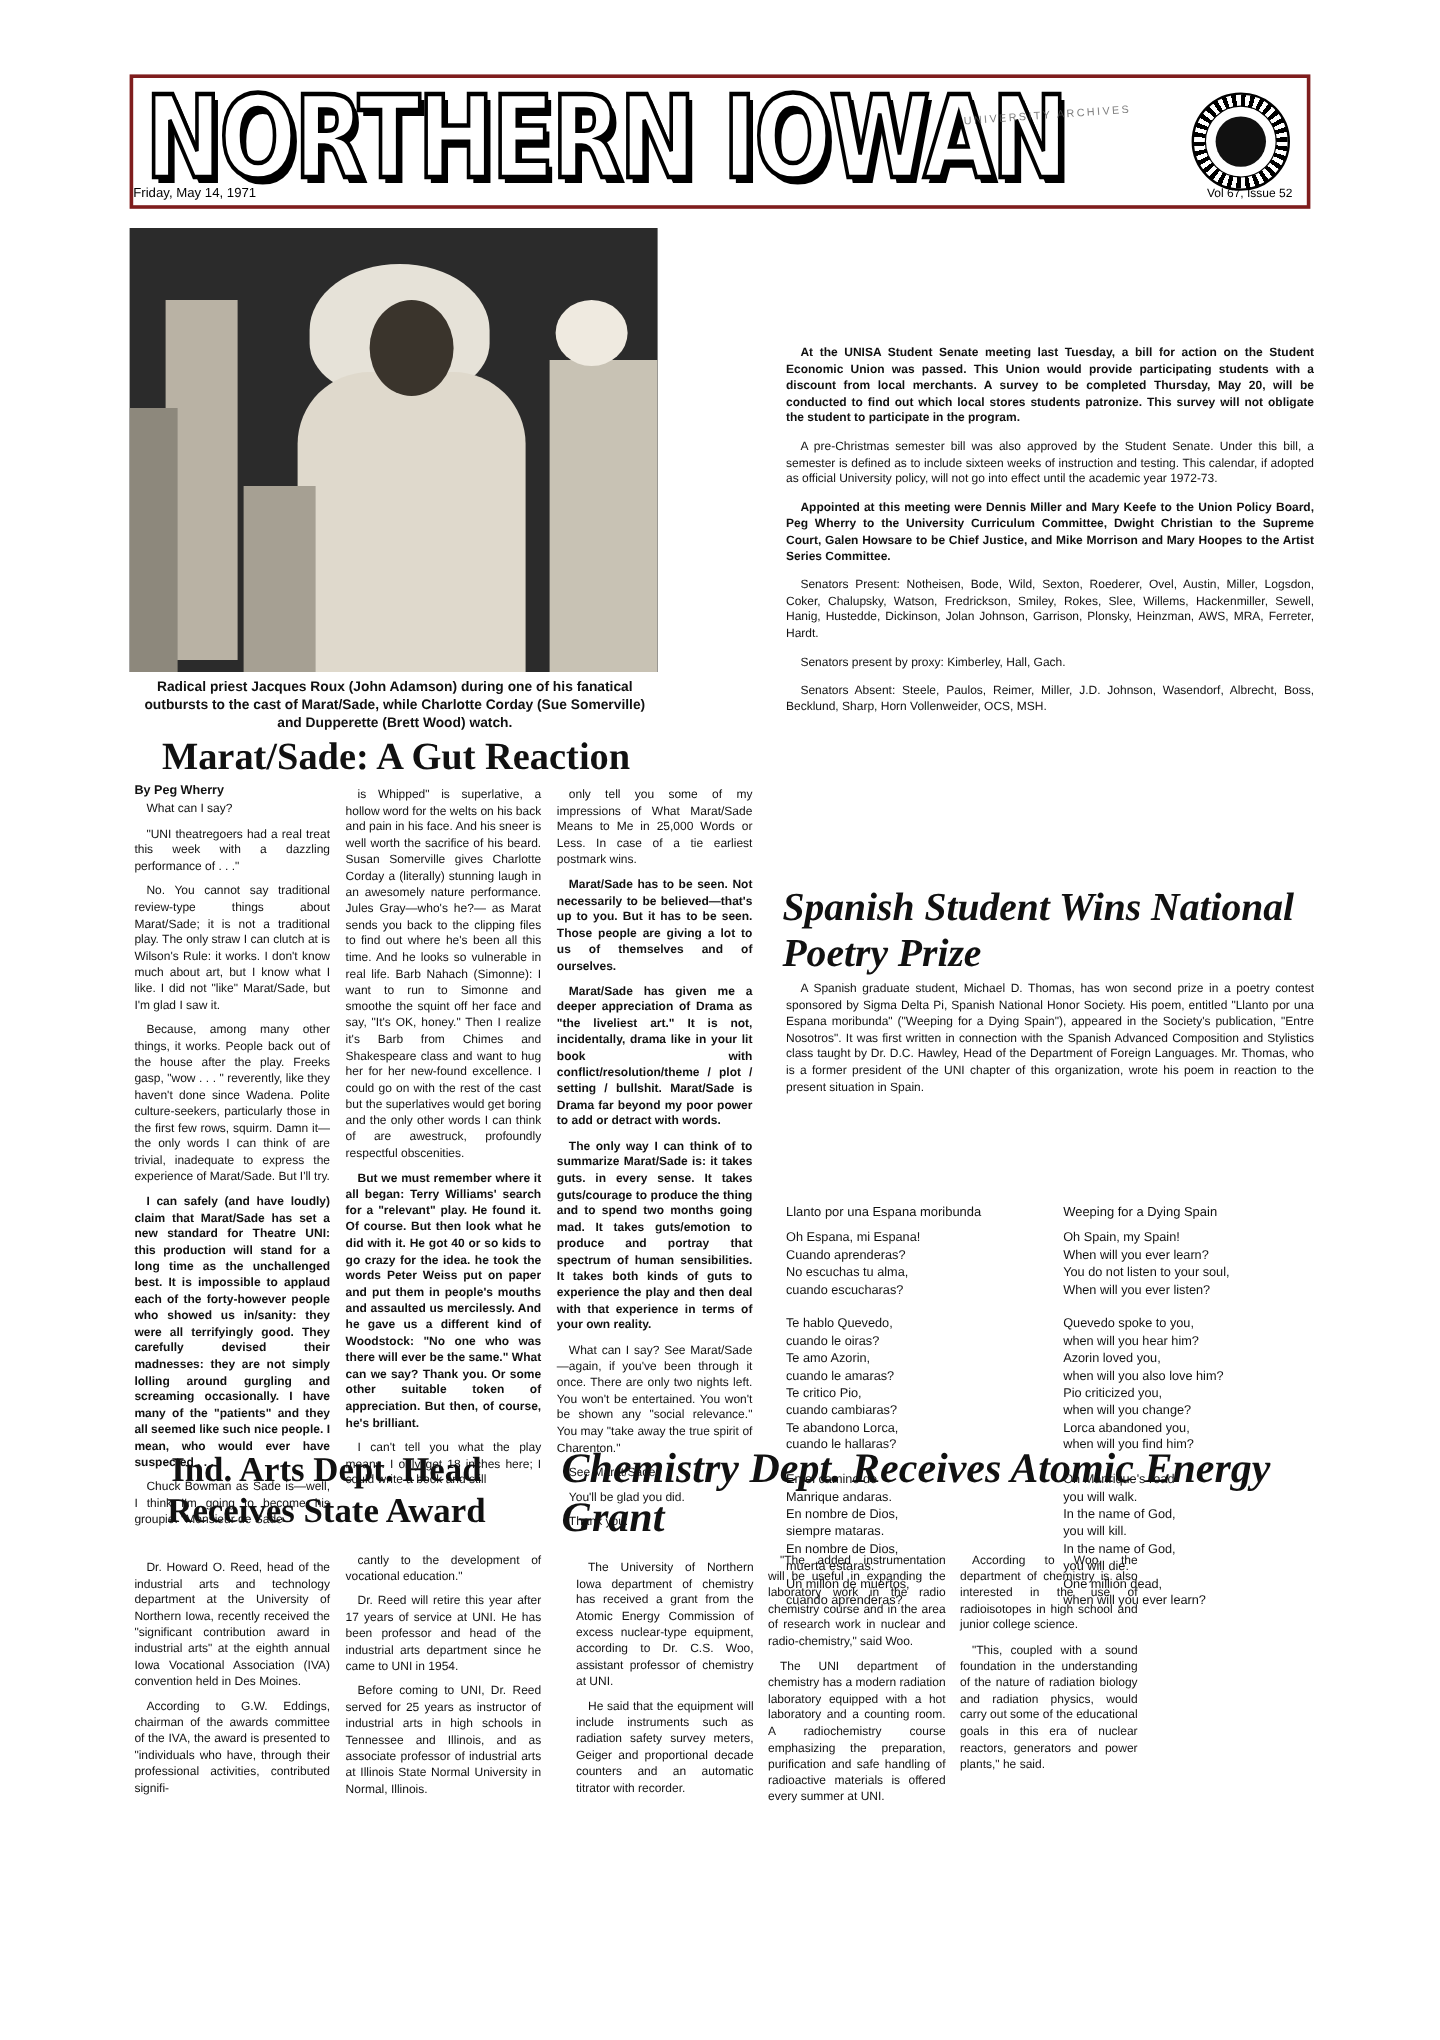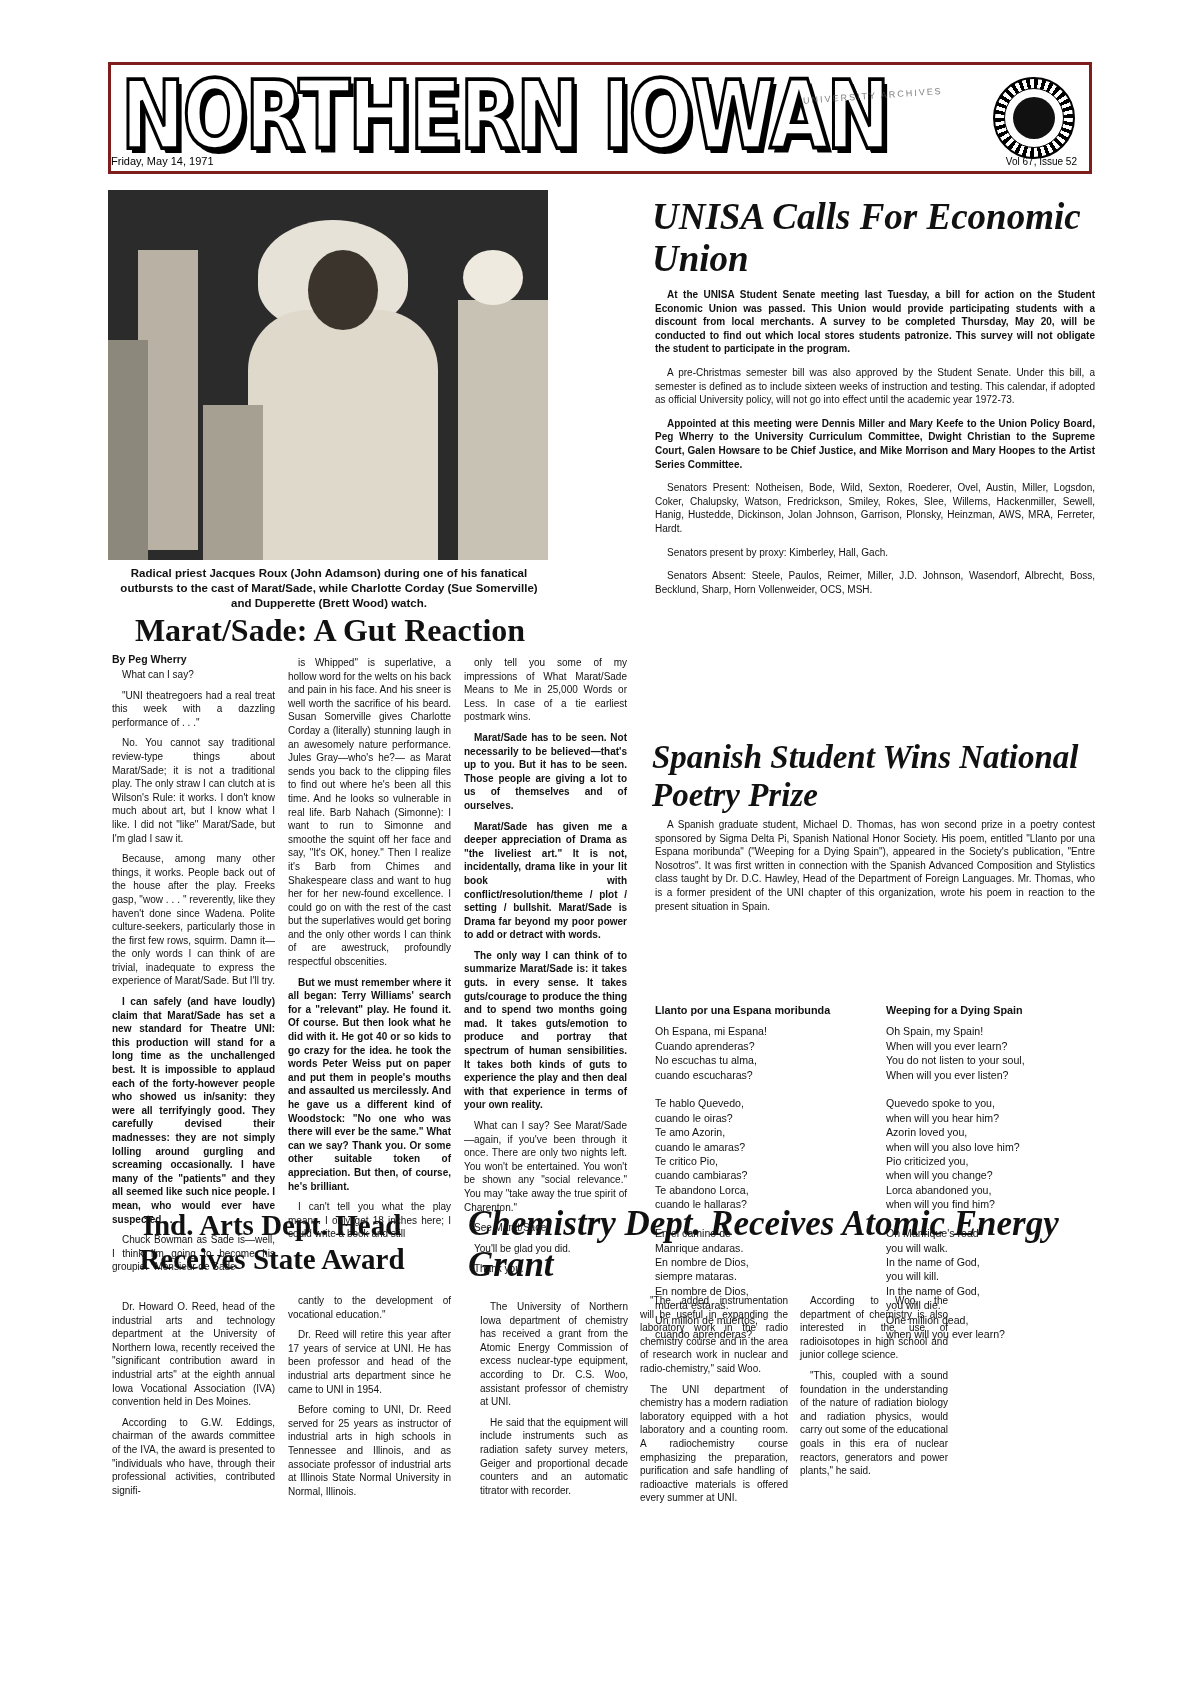--- a/index.html
+++ b/index.html
@@ -38,21 +38,21 @@
   .unisa-body{position:absolute;left:655px;top:288px;width:440px;}
   .unisa-body p{margin:0 0 10px 0;text-indent:12px;font-weight:bold;}
   .unisa-body p.n{font-weight:normal;}
 
   .spanish-head{position:absolute;left:652px;top:738px;width:452px;font-family:"Liberation Serif",serif;font-weight:bold;font-style:italic;font-size:33px;line-height:38px;}
   .spanish-body{position:absolute;left:655px;top:818px;width:440px;}
   .spanish-body p{margin:0 0 8px 0;text-indent:12px;}
 
   .poem-wrap{position:absolute;left:655px;top:1003px;width:445px;display:flex;gap:26px;}
   .poem{width:205px;font-size:10.6px;line-height:14.4px;}
-  .poem h4{margin:0 0 7px 0;font-size:10.8px;font-weight:bold;}
+  .poem h4{margin:0 0 7px 0;font-size:10.8px;font-weight:normal;}
   .poem div{white-space:pre-line;}
 
   
   .ind-head{position:absolute;left:96px;top:1208px;width:352px;text-align:center;font-family:"Liberation Serif",serif;font-weight:bold;font-size:29px;line-height:34px;}
   .chem-head{position:absolute;left:468px;top:1203px;width:630px;font-family:"Liberation Serif",serif;font-weight:bold;font-style:italic;font-size:35px;line-height:41px;}
 
   .b1{position:absolute;left:112px;top:1300px;width:163px;}
   .b2{position:absolute;left:288px;top:1294px;width:163px;}
   .b3{position:absolute;left:480px;top:1300px;width:148px;}
   .b4{position:absolute;left:640px;top:1294px;width:148px;}
@@ -108,21 +108,20 @@
     <p>only tell you some of my impressions of What Marat/Sade Means to Me in 25,000 Words or Less. In case of a tie earliest postmark wins.</p>
     <p class="b">Marat/Sade has to be seen. Not necessarily to be believed—that's up to you. But it has to be seen. Those people are giving a lot to us of themselves and of ourselves.</p>
     <p class="b">Marat/Sade has given me a deeper appreciation of Drama as "the liveliest art." It is not, incidentally, drama like in your lit book with conflict/resolution/theme / plot / setting / bullshit. Marat/Sade is Drama far beyond my poor power to add or detract with words.</p>
     <p class="b">The only way I can think of to summarize Marat/Sade is: it takes guts. in every sense. It takes guts/courage to produce the thing and to spend two months going mad. It takes guts/emotion to produce and portray that spectrum of human sensibilities. It takes both kinds of guts to experience the play and then deal with that experience in terms of your own reality.</p>
     <p>What can I say? See Marat/Sade—again, if you've been through it once. There are only two nights left. You won't be entertained. You won't be shown any "social relevance." You may "take away the true spirit of Charenton."</p>
     <p>See Marat/Sade.</p>
     <p>You'll be glad you did.</p>
     <p>Thank you.</p>
   </div>
 
-  <div class="unisa-head">UNISA Calls For Economic Union</div>
   <div class="unisa-body col-body">
     <p>At the UNISA Student Senate meeting last Tuesday, a bill for action on the Student Economic Union was passed. This Union would provide participating students with a discount from local merchants. A survey to be completed Thursday, May 20, will be conducted to find out which local stores students patronize. This survey will not obligate the student to participate in the program.</p>
     <p class="n">A pre-Christmas semester bill was also approved by the Student Senate. Under this bill, a semester is defined as to include sixteen weeks of instruction and testing. This calendar, if adopted as official University policy, will not go into effect until the academic year 1972-73.</p>
     <p>Appointed at this meeting were Dennis Miller and Mary Keefe to the Union Policy Board, Peg Wherry to the University Curriculum Committee, Dwight Christian to the Supreme Court, Galen Howsare to be Chief Justice, and Mike Morrison and Mary Hoopes to the Artist Series Committee.</p>
     <p class="n">Senators Present: Notheisen, Bode, Wild, Sexton, Roederer, Ovel, Austin, Miller, Logsdon, Coker, Chalupsky, Watson, Fredrickson, Smiley, Rokes, Slee, Willems, Hackenmiller, Sewell, Hanig, Hustedde, Dickinson, Jolan Johnson, Garrison, Plonsky, Heinzman, AWS, MRA, Ferreter, Hardt.</p>
     <p class="n">Senators present by proxy: Kimberley, Hall, Gach.</p>
     <p class="n">Senators Absent: Steele, Paulos, Reimer, Miller, J.D. Johnson, Wasendorf, Albrecht, Boss, Becklund, Sharp, Horn Vollenweider, OCS, MSH.</p>
   </div>
 
   <div class="spanish-head">Spanish Student Wins National Poetry Prize</div>

